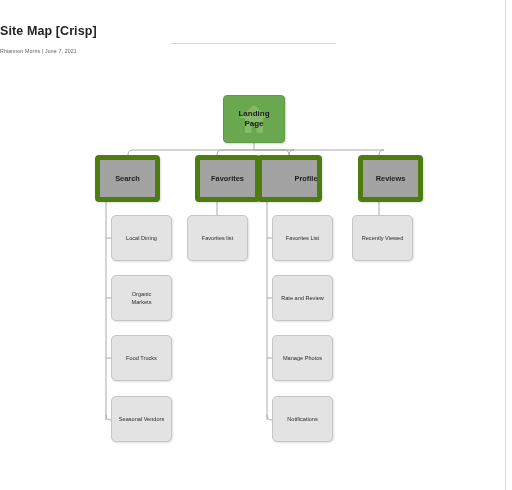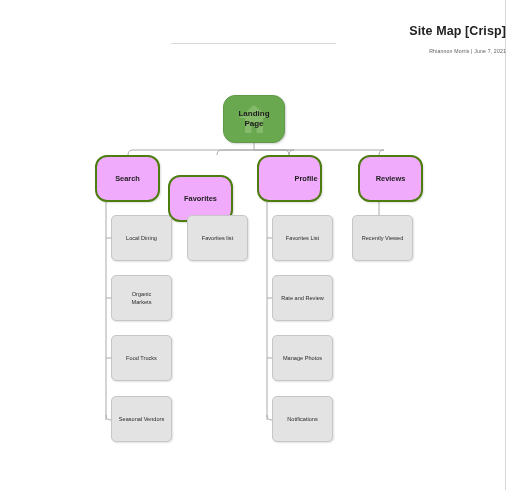--- a/index.html
+++ b/index.html
@@ -26,21 +26,21 @@
     border-right: 1px solid #d4d6d9;
     box-sizing: border-box;
   }
 
   
   #header {
     position: absolute;
     left: 0;
     top: 24px;
     width: 506px;
-    text-align: right;
+    text-align: left;
   }
   #doc-title {
     font-size: 12.5px;
     font-weight: bold;
     color: #232323;
     letter-spacing: 0.1px;
     line-height: 15px;
   }
   #title-rule {
     width: 165px;
@@ -72,21 +72,21 @@
     pointer-events: none;
   }
 
   .node {
     position: absolute;
     box-sizing: border-box;
     display: flex;
     align-items: center;
     justify-content: center;
     text-align: center;
-    border-radius: 12px;
+    border-radius: 4px;
   }
   .node-label {
     position: relative;
     z-index: 2;
     white-space: pre-line;
   }
 
   
   #node-landing {
     left: 223px;
@@ -111,22 +111,22 @@
     transform: translate(-50%, -50%);
     z-index: 1;
     opacity: 0.45;
   }
 
   
   .node-section {
     top: 155px;
     width: 65px;
     height: 47px;
-    background: #f0abfc;
-    border: 2px solid #4d7c0f;
+    background: #a3a3a3;
+    border: 5px solid #4d7c0f;
     box-shadow: 1px 1px 2px rgba(0,0,0,0.13);
   }
   .node-section .node-label {
     font-size: 7.4px;
     font-weight: bold;
     color: #1d1d1d;
   }
 
   
   .node-leaf {
@@ -189,21 +189,21 @@
       <svg class="house-icon" width="34" height="34" viewBox="0 0 34 34">
         <path d="M17 3 L32 16 L26 16 L26 31 L19.5 31 L19.5 21 L14.5 21 L14.5 31 L8 31 L8 16 L2 16 Z" fill="#a9d18e"></path>
       </svg>
       <span class="node-label">Landing
 Page</span>
     </div>
 
     <div class="node node-section" style="left:95px;">
       <span class="node-label">Search</span>
     </div>
-    <div class="node node-section" style="left:168px;margin-top:20px;">
+    <div class="node node-section" style="left:195px;">
       <span class="node-label">Favorites</span>
     </div>
     <div class="node node-section" style="left:257px;padding-left:33px;">
       <span class="node-label">Profile</span>
     </div>
     <div class="node node-section" style="left:358px;">
       <span class="node-label">Reviews</span>
     </div>
 
     <div class="node node-leaf" style="left:111px; top:215px;">

